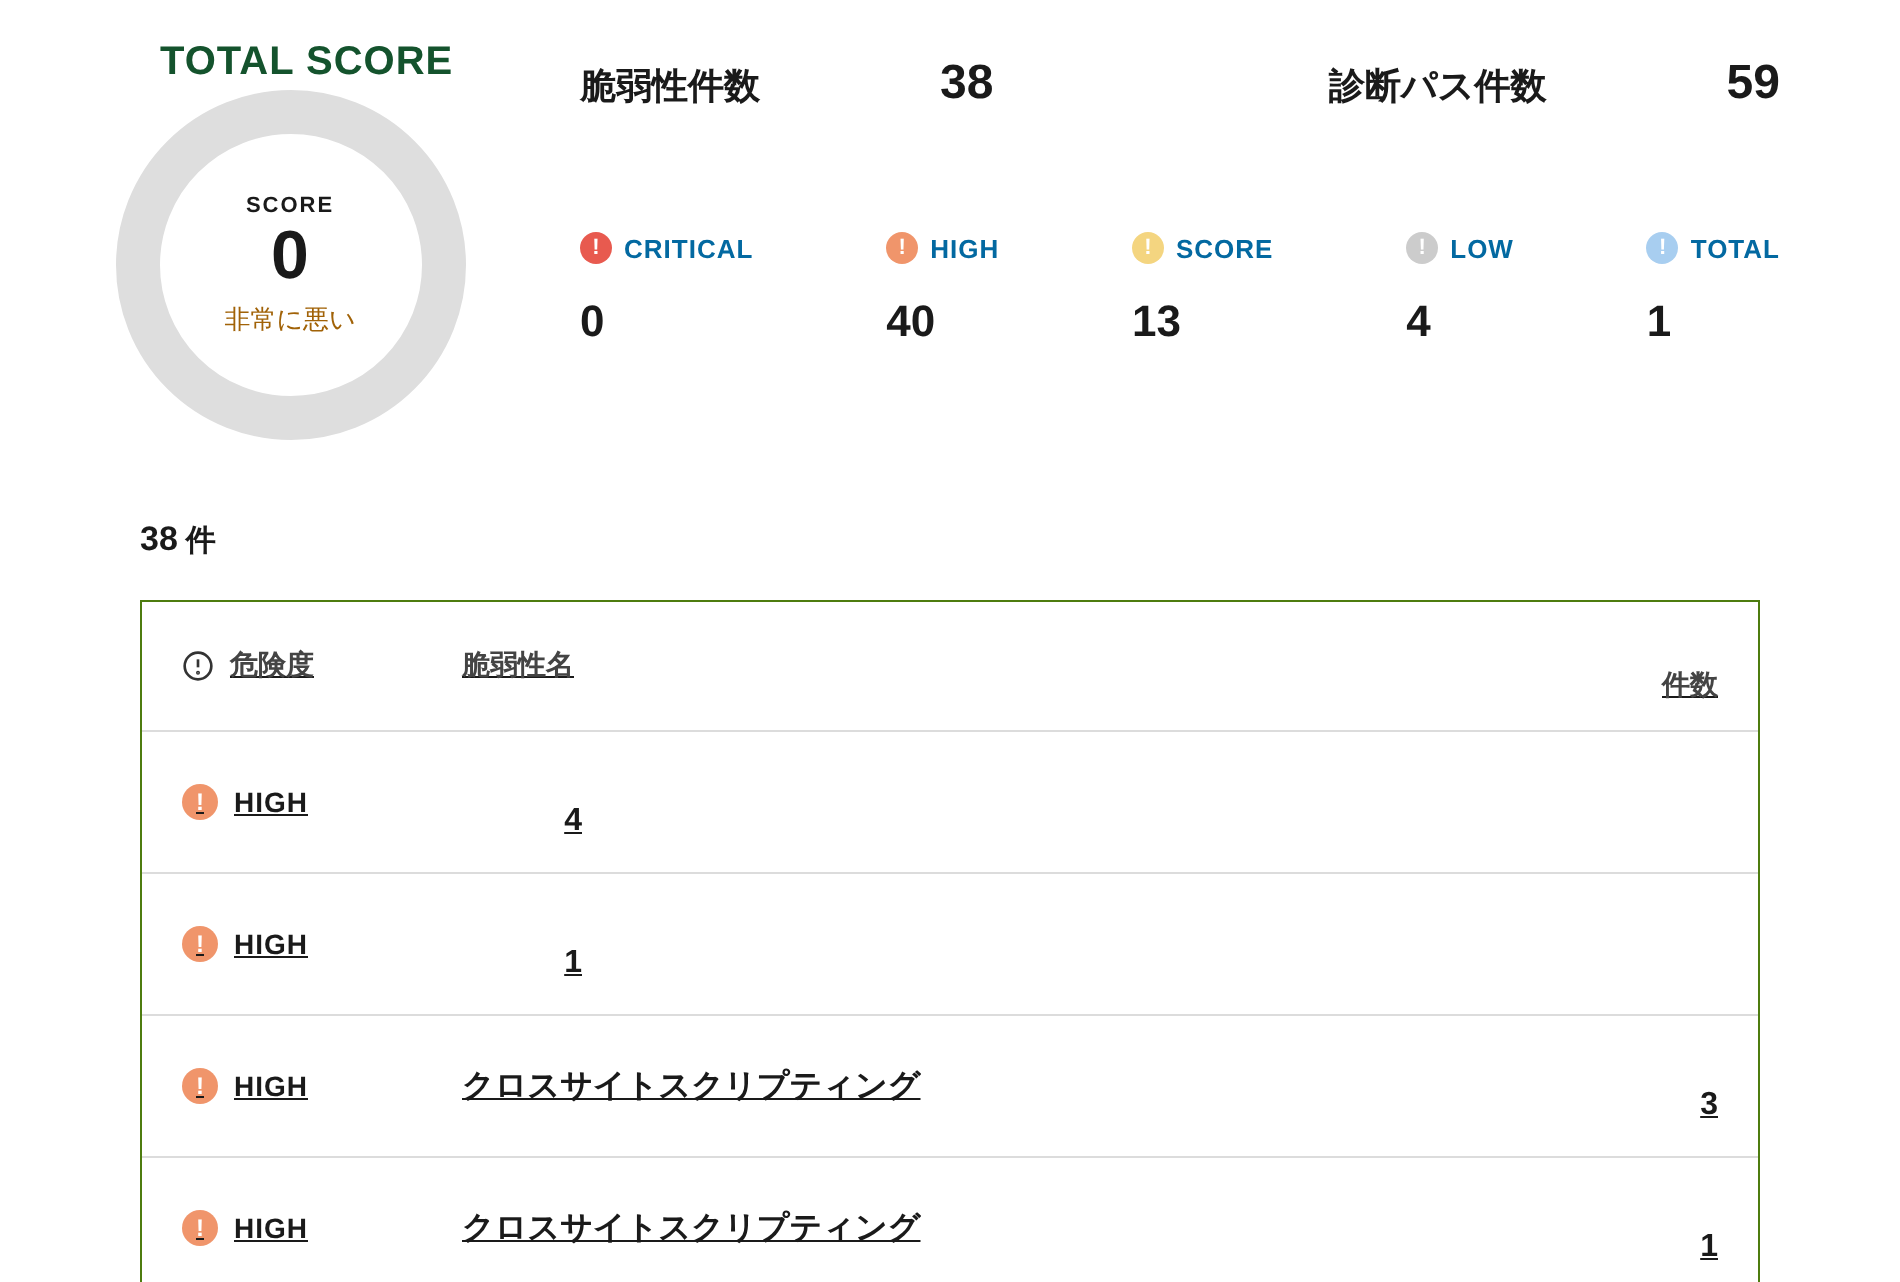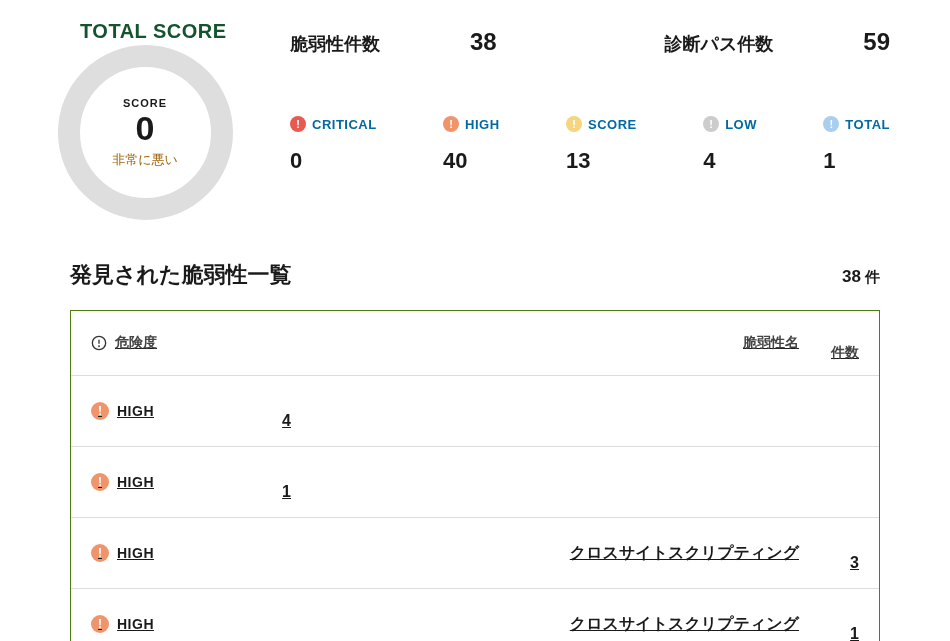--- a/index.html
+++ b/index.html
@@ -176,21 +176,20 @@
       width: 140px;
       display: flex;
       align-items: center;
       gap: 8px;
     }
     .col-name {
       flex: 1;
       font-size: 16px;
       font-weight: 800;
       color: #1a1a1a;
-      text-align: right;
     }
     .col-count {
       width: 60px;
       text-align: right;
       font-size: 16px;
       font-weight: 800;
       color: #1a1a1a;
       margin-top: 20px;
     }
     .header .col-severity,
@@ -291,21 +290,20 @@
           <span class="severity-label">TOTAL</span>
         </div>
         <div class="severity-count">1</div>
       </div>
     </div>
   </div>
 </div>
 
 <div class="list-section">
   <div class="list-header-row">
-    <div class="list-title">発見された脆弱性一覧</div>
     <div class="list-count">
       <span>38</span><span class="list-count-unit">件</span>
     </div>
   </div>
 
   <div class="vuln-table">
     <div class="vuln-row header">
       <div class="col-severity">
         <span class="header-severity-icon">
           <svg viewBox="0 0 24 24" fill="none" stroke="#333" stroke-width="2">

